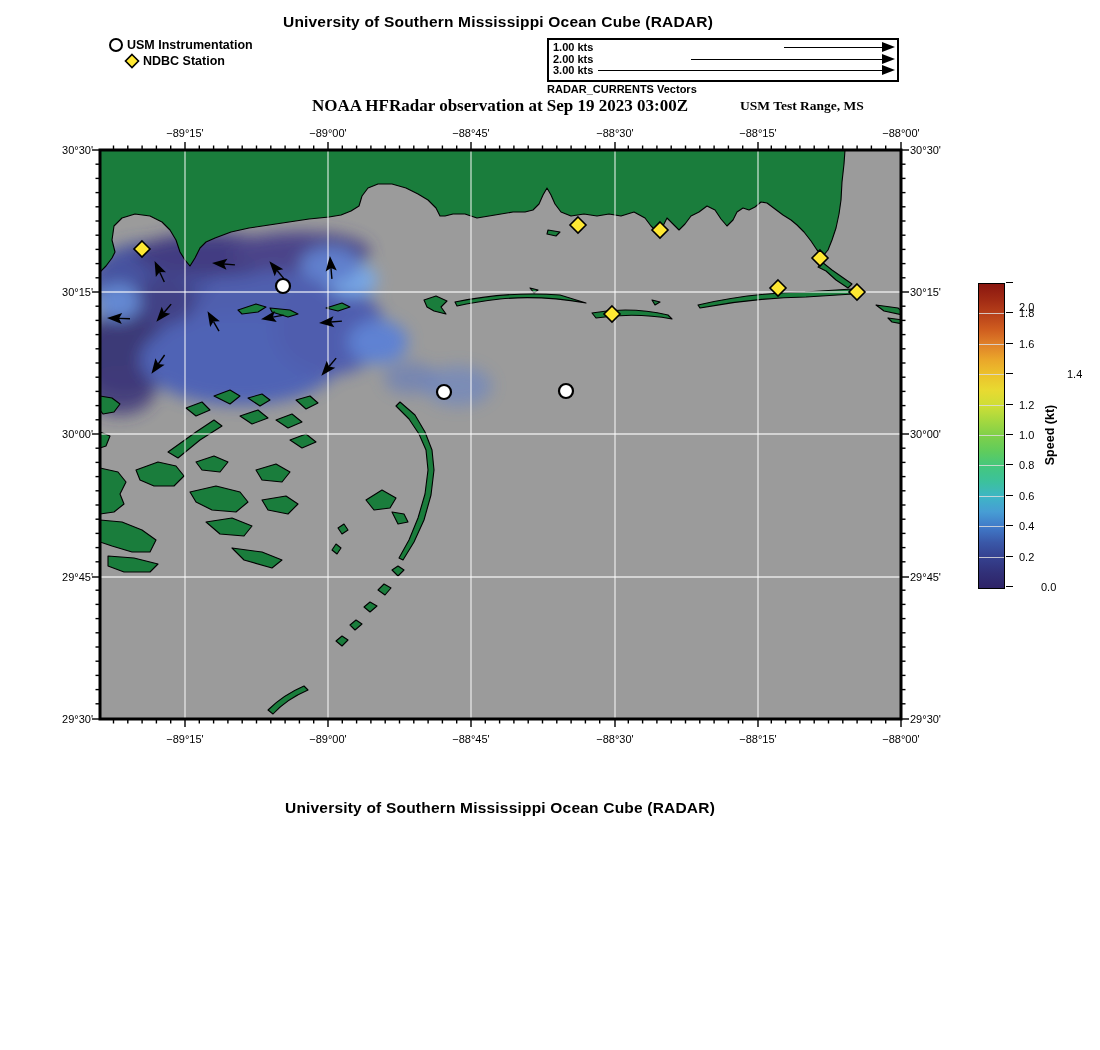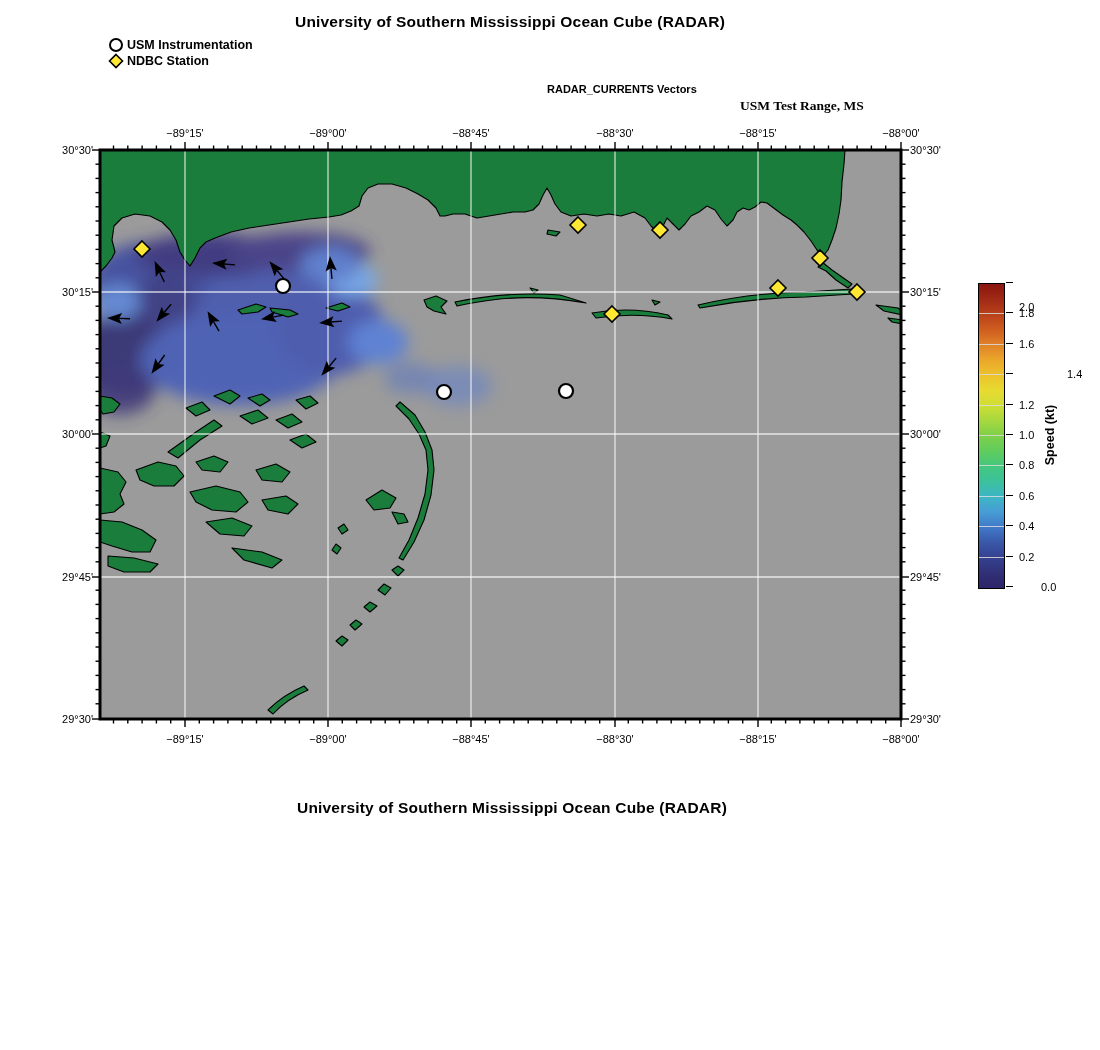--- a/index.html
+++ b/index.html
@@ -1,19 +1,19 @@
 <!DOCTYPE html>
 <html><head>
 <meta charset="utf-8">
 <style>
   html,body{margin:0;padding:0;background:#ffffff;}
   #app{position:relative;width:1100px;height:1050px;background:#ffffff;overflow:hidden;
        font-family:"Liberation Sans",sans-serif;color:#000;}
   .abs{position:absolute;}
-  .title{font-weight:bold;font-size:15.5px;text-align:center;letter-spacing:0.2px;padding-left:12px;}
+  .title{font-weight:bold;font-size:15.5px;text-align:center;letter-spacing:0.2px;}
   .subtitle{font-family:"Liberation Serif",serif;font-weight:bold;font-size:17px;text-align:center;}
   .region{font-family:"Liberation Serif",serif;font-weight:bold;font-size:13.5px;text-align:left;}
   .legend-row{position:absolute;display:flex;align-items:center;height:16px;}
   .legend-label{font-weight:bold;font-size:12.5px;margin-left:3px;white-space:nowrap;}
   #scalebox{border:2.5px solid #000;background:#fff;}
   .scale-row{position:absolute;left:0;width:100%;height:12px;}
   .scale-label{position:absolute;left:4px;top:0;font-weight:bold;font-size:11px;line-height:11px;}
   .scale-line{position:absolute;height:0;border-top:1.2px solid #000;top:5px;}
   .scale-head{position:absolute;width:0;height:0;top:0;
       border-top:5px solid transparent;border-bottom:5px solid transparent;border-left:13px solid #000;}
@@ -32,29 +32,47 @@
 <div id="app">
 
   <div class="abs title" style="left:0;top:13;width:996px;top:13px;">University of Southern Mississippi Ocean Cube (RADAR)</div>
 
   <div class="legend-row" style="left:108px;top:37px;">
     <svg width="16" height="16">
       <circle cx="8" cy="8" r="6" fill="#ffffff" stroke="#000" stroke-width="2"></circle>
     </svg>
     <span class="legend-label">USM Instrumentation</span>
   </div>
-  <div class="legend-row" style="left:108px;top:53px;">
+  <div class="legend-row" style="left:124px;top:53px;">
     <svg width="16" height="16">
       <path d="M8,1.5 L14.5,8 L8,14.5 L1.5,8 Z" fill="#ffe833" stroke="#000" stroke-width="1.6"></path>
     </svg>
     <span class="legend-label">NDBC Station</span>
   </div>
 
+  <div id="scalebox" class="abs" style="left:547px;top:38px;width:348px;height:40px;">
+      <div class="scale-row" style="top: 2px;">
+        <div class="scale-label" style="">1.00 kts</div>
+        <div class="scale-line" style="width: 99px; right: 14px;"></div>
+        <div class="scale-head" style="right: 2px;"></div>
+      </div>
+      <div class="scale-row" style="top: 13.5px;">
+        <div class="scale-label" style="">2.00 kts</div>
+        <div class="scale-line" style="width: 192px; right: 14px;"></div>
+        <div class="scale-head" style="right: 2px;"></div>
+      </div>
+      <div class="scale-row" style="top: 25px;">
+        <div class="scale-label" style="">3.00 kts</div>
+        <div class="scale-line" style="width: 285px; right: 14px;"></div>
+        <div class="scale-head" style="right: 2px;"></div>
+      </div>
+    </div>
   <div class="abs caption" style="left:547px;top:83px;">RADAR_CURRENTS Vectors</div>
 
+  <div class="abs subtitle" style="left:0;top:96px;width:1000px;">NOAA HFRadar observation at Sep 19 2023 03:00Z</div>
   <div class="abs region" style="left:740px;top:98px;width:195px;">USM Test Range, MS</div>
 
   <svg class="abs" style="left:0;top:0;" width="1100" height="1050" viewBox="0 0 1100 1050">
     <defs>
       <clipPath id="mapclip">
           <rect x="100" y="150" width="801" height="569"></rect>
         </clipPath>
       <filter id="blobblur" x="-30%" y="-30%" width="160%" height="160%">
         <feGaussianBlur stdDeviation="8"></feGaussianBlur>
       </filter>

